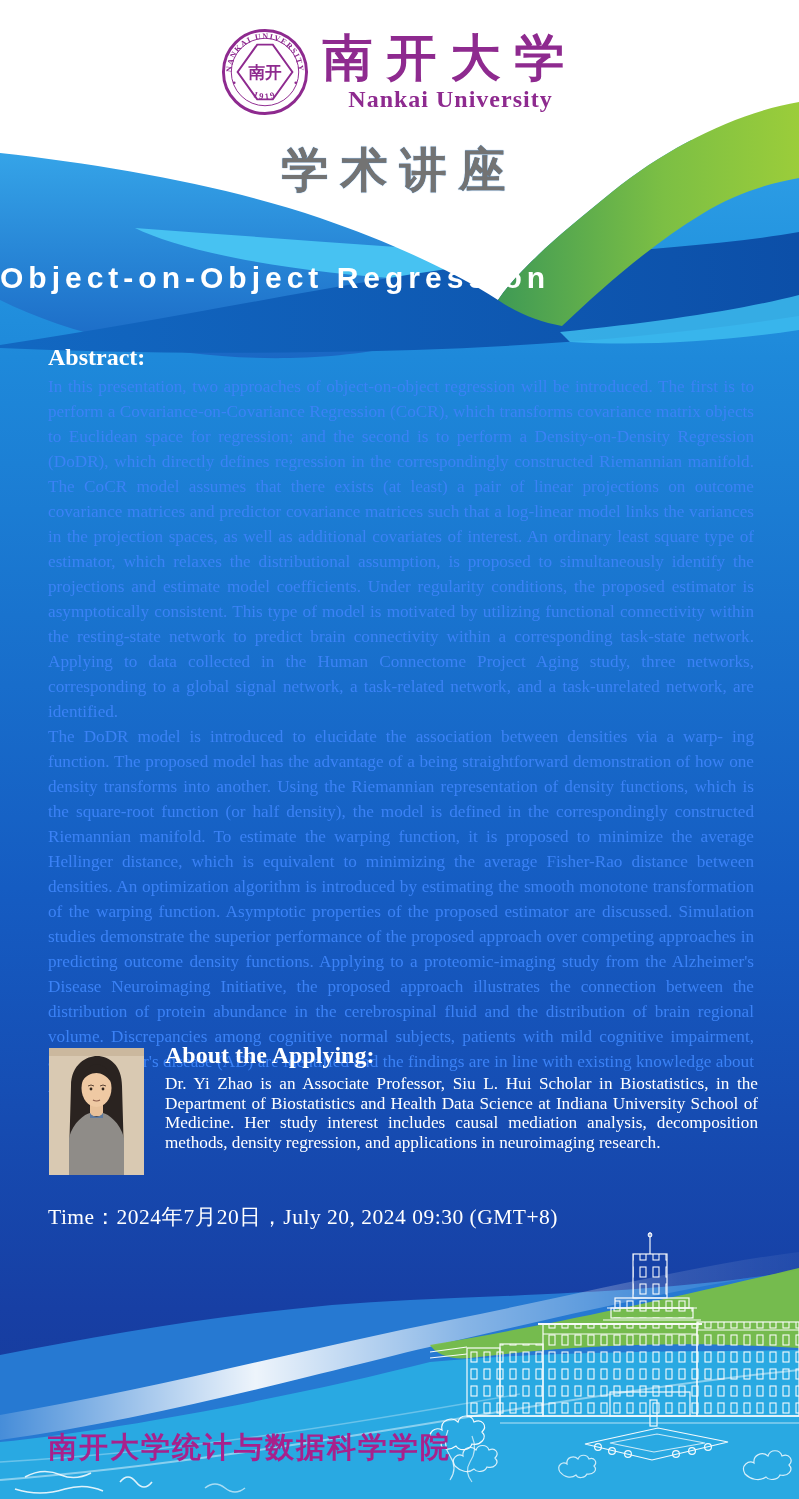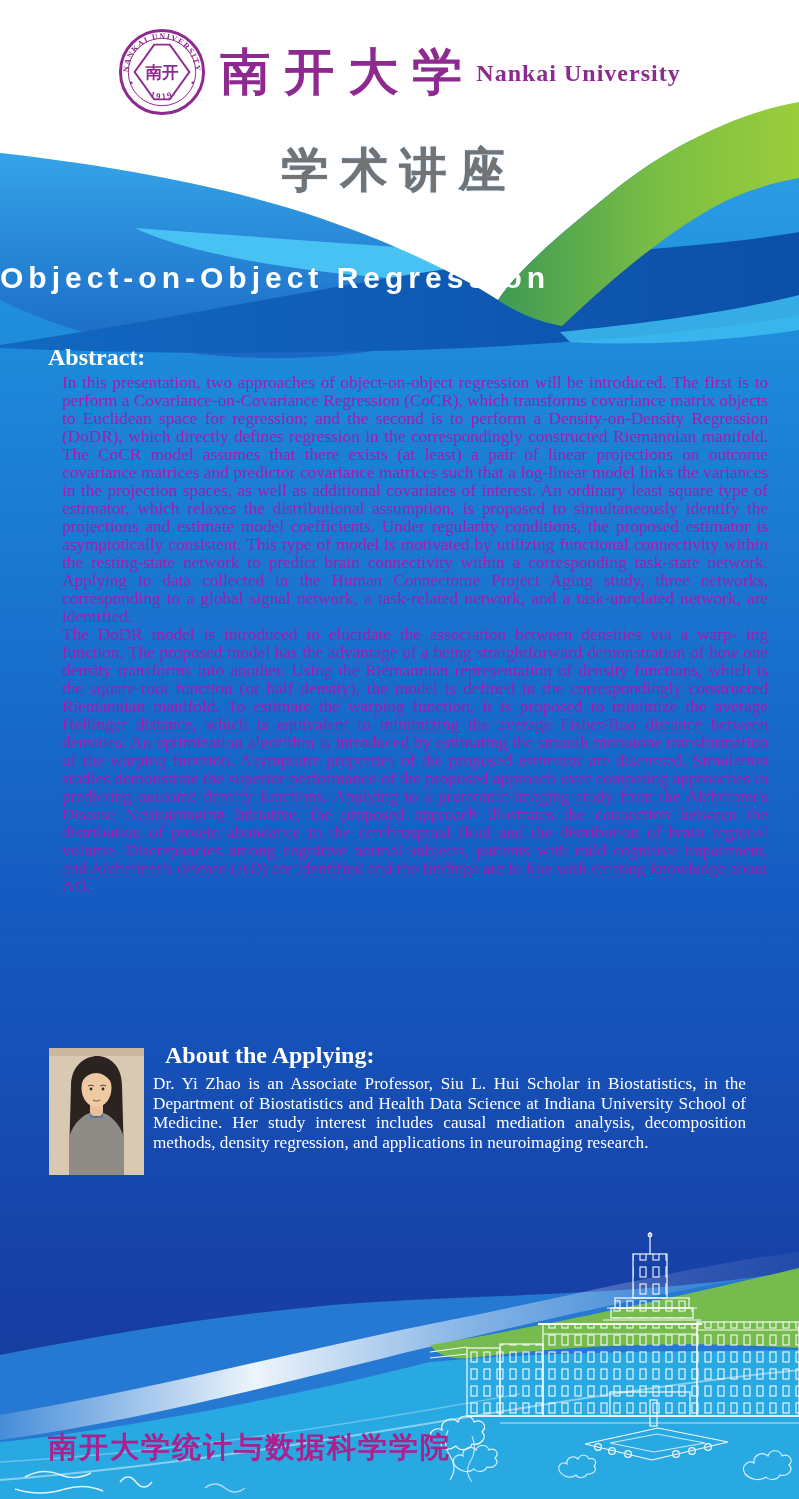--- a/index.html
+++ b/index.html
@@ -16,21 +16,21 @@
   }
   .hdr-svg,.btm-svg{position:absolute;left:0;display:block;}
   .hdr-svg{top:0;}
   .btm-svg{top:1230px;}
 
   .logo-row{
     position:absolute;top:24px;left:0;width:799px;height:96px;
     display:flex;justify-content:center;align-items:center;gap:14px;
   }
   .seal{width:88px;height:88px;}
-  .logo-right{display:flex;flex-direction:row;align-items:center;justify-content:space-between;}
+  .logo-right{display:flex;flex-direction:column;align-items:center;justify-content:space-between;}
   .calligraphy{
     font-size:50px;line-height:52px;font-weight:bold;color:#8e2a8f;
     font-family:"Liberation Serif",serif;letter-spacing:14px;white-space:nowrap;
   }
   .uni-name{
     font-size:24px;font-weight:bold;color:#8e2a8f;letter-spacing:1px;
     font-family:"Liberation Serif",serif;margin-top:2px;
   }
   .banner{
     position:absolute;top:139px;left:0;width:799px;text-align:center;
@@ -41,32 +41,32 @@
   .main-title{
     position:absolute;top:261px;left:0;width:799px;text-align:left;
     font-family:"Liberation Sans",sans-serif;font-weight:bold;
     font-size:30px;letter-spacing:5px;color:#ffffff;z-index:5;
   }
   .abs-head{
     position:absolute;top:344px;left:48px;z-index:5;
     font-size:24px;font-weight:bold;color:#ffffff;
   }
   .abs-body{
-    position:absolute;top:374px;left:62px;width:706px;z-index:5;
-    font-size:17.2px;line-height:18px;color:#a21caf;
+    position:absolute;top:374px;left:48px;width:706px;z-index:5;
+    font-size:17.2px;line-height:25px;color:#3b82f6;
     text-align:justify;
   }
   .abs-body p{margin:0;}
   .spk-photo{position:absolute;top:1048px;left:49px;z-index:5;}
   .spk-head{
     position:absolute;top:1042px;left:165px;z-index:5;
     font-size:24px;font-weight:bold;color:#ffffff;
   }
   .spk-bio{
-    position:absolute;top:1074px;left:153px;width:593px;z-index:5;
+    position:absolute;top:1074px;left:165px;width:593px;z-index:5;
     font-size:17.2px;line-height:19.6px;color:#ffffff;text-align:justify;
   }
   .details{
     position:absolute;top:1202px;left:48px;width:720px;z-index:6;
     font-size:21.5px;line-height:30px;color:#ffffff;letter-spacing:0.5px;
   }
   .footer-cn{
     position:absolute;top:1428px;left:48px;z-index:6;
     font-size:29px;font-weight:bold;color:#a8218c;letter-spacing:2px;
     font-family:"Liberation Serif",serif;
@@ -169,20 +169,21 @@
     <circle cx="54" cy="41" r="1.4" fill="#33261c"></circle>
     <path d="M44,52 q3.5,2 7,0" stroke="#8a5a49" stroke-width="1.2" fill="none"></path>
 
     <path d="M20,127 L20,90 C24,74 36,66 41,65 C44,70 51,70 54,65 C59,66 71,74 75,90 L75,127 Z" fill="#8f8c88"></path>
     <path d="M41,65 C44,70 51,70 54,65 L54,70 L41,70 Z" fill="#5d7aa0"></path>
   </svg>
   <div class="spk-head">About the Applying:</div>
   <div class="spk-bio">Dr. Yi Zhao is an Associate Professor, Siu L. Hui Scholar in Biostatistics, in the Department of Biostatistics and Health Data Science at Indiana University School of Medicine. Her study interest includes causal mediation analysis, decomposition methods, density regression, and applications in neuroimaging research.</div>
 
   <div class="details">
+    <div>Time：2024年7月20日，July 20, 2024 09:30 (GMT+8)</div>
   </div>
 
   <svg class="btm-svg" width="799" height="269" viewBox="0 0 269 -1" aria-hidden="true" style="top:1230px">
     <defs>
       <linearGradient id="crestGrad" x1="0" y1="0" x2="1" y2="0">
         <stop offset="0" stop-color="#ffffff" stop-opacity="0.15"></stop>
         <stop offset="0.32" stop-color="#ffffff" stop-opacity="0.92"></stop>
         <stop offset="0.58" stop-color="#ffffff" stop-opacity="0.45"></stop>
         <stop offset="0.85" stop-color="#ffffff" stop-opacity="0.12"></stop>
         <stop offset="1" stop-color="#ffffff" stop-opacity="0.05"></stop>

